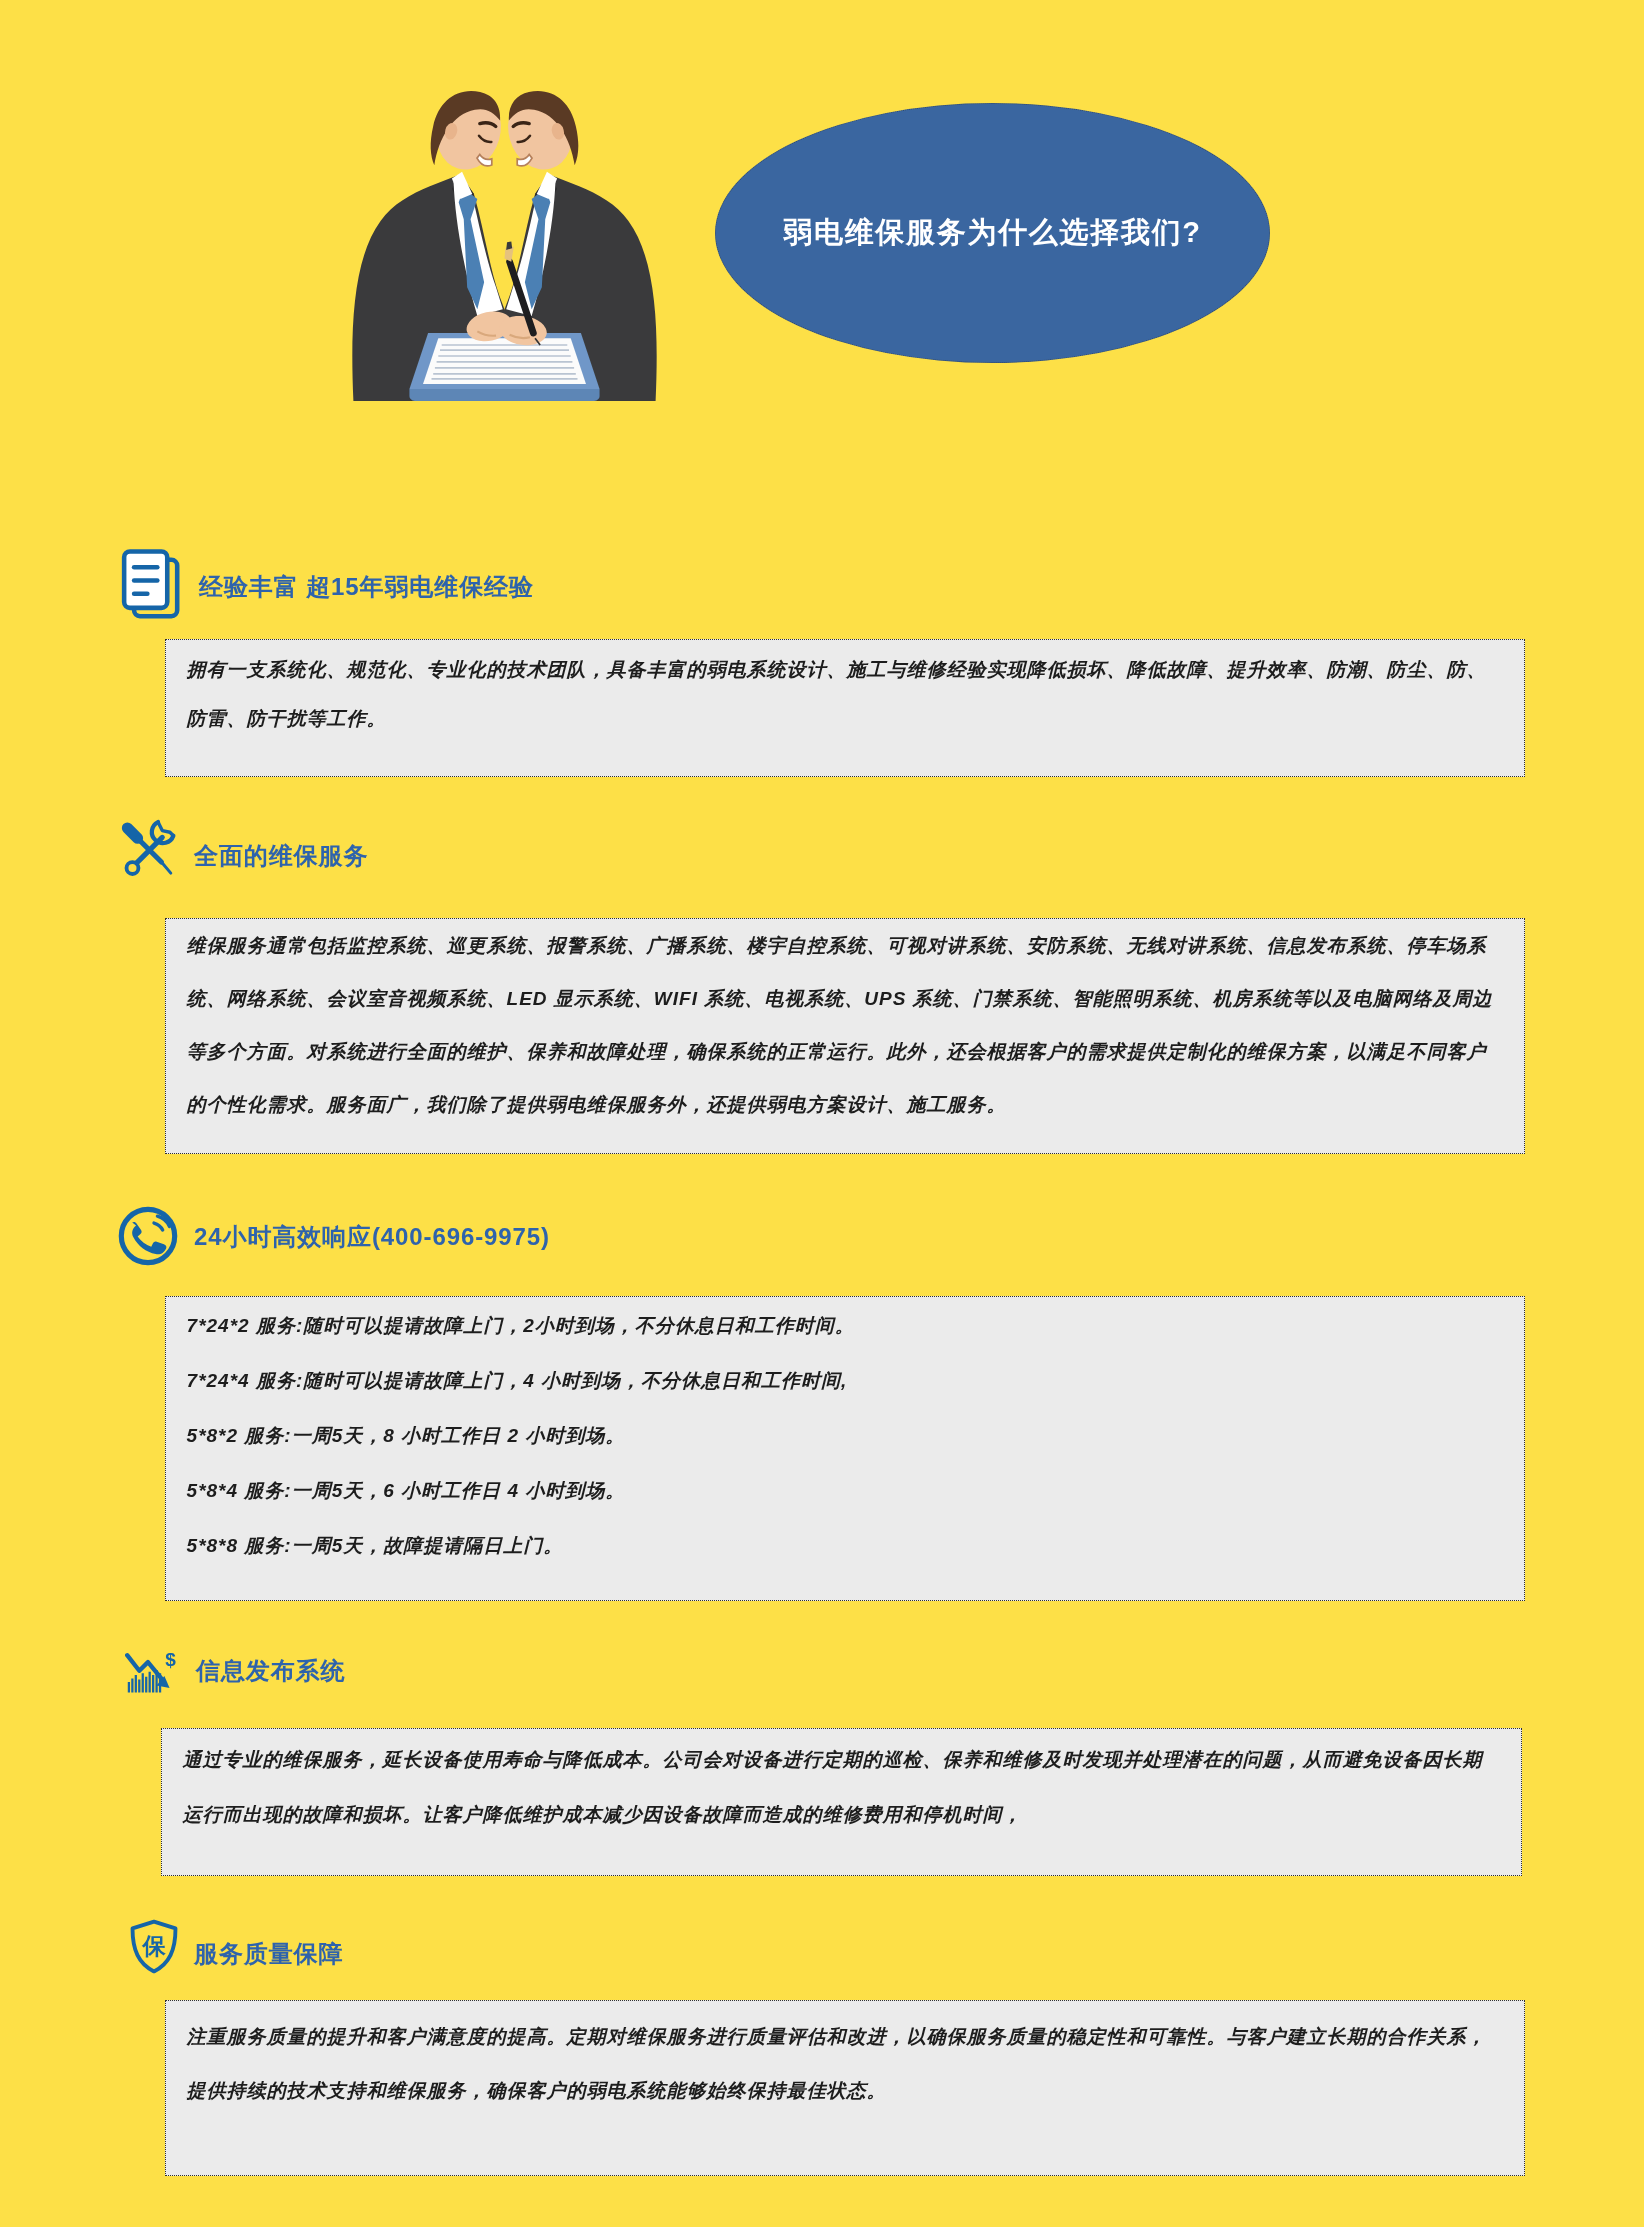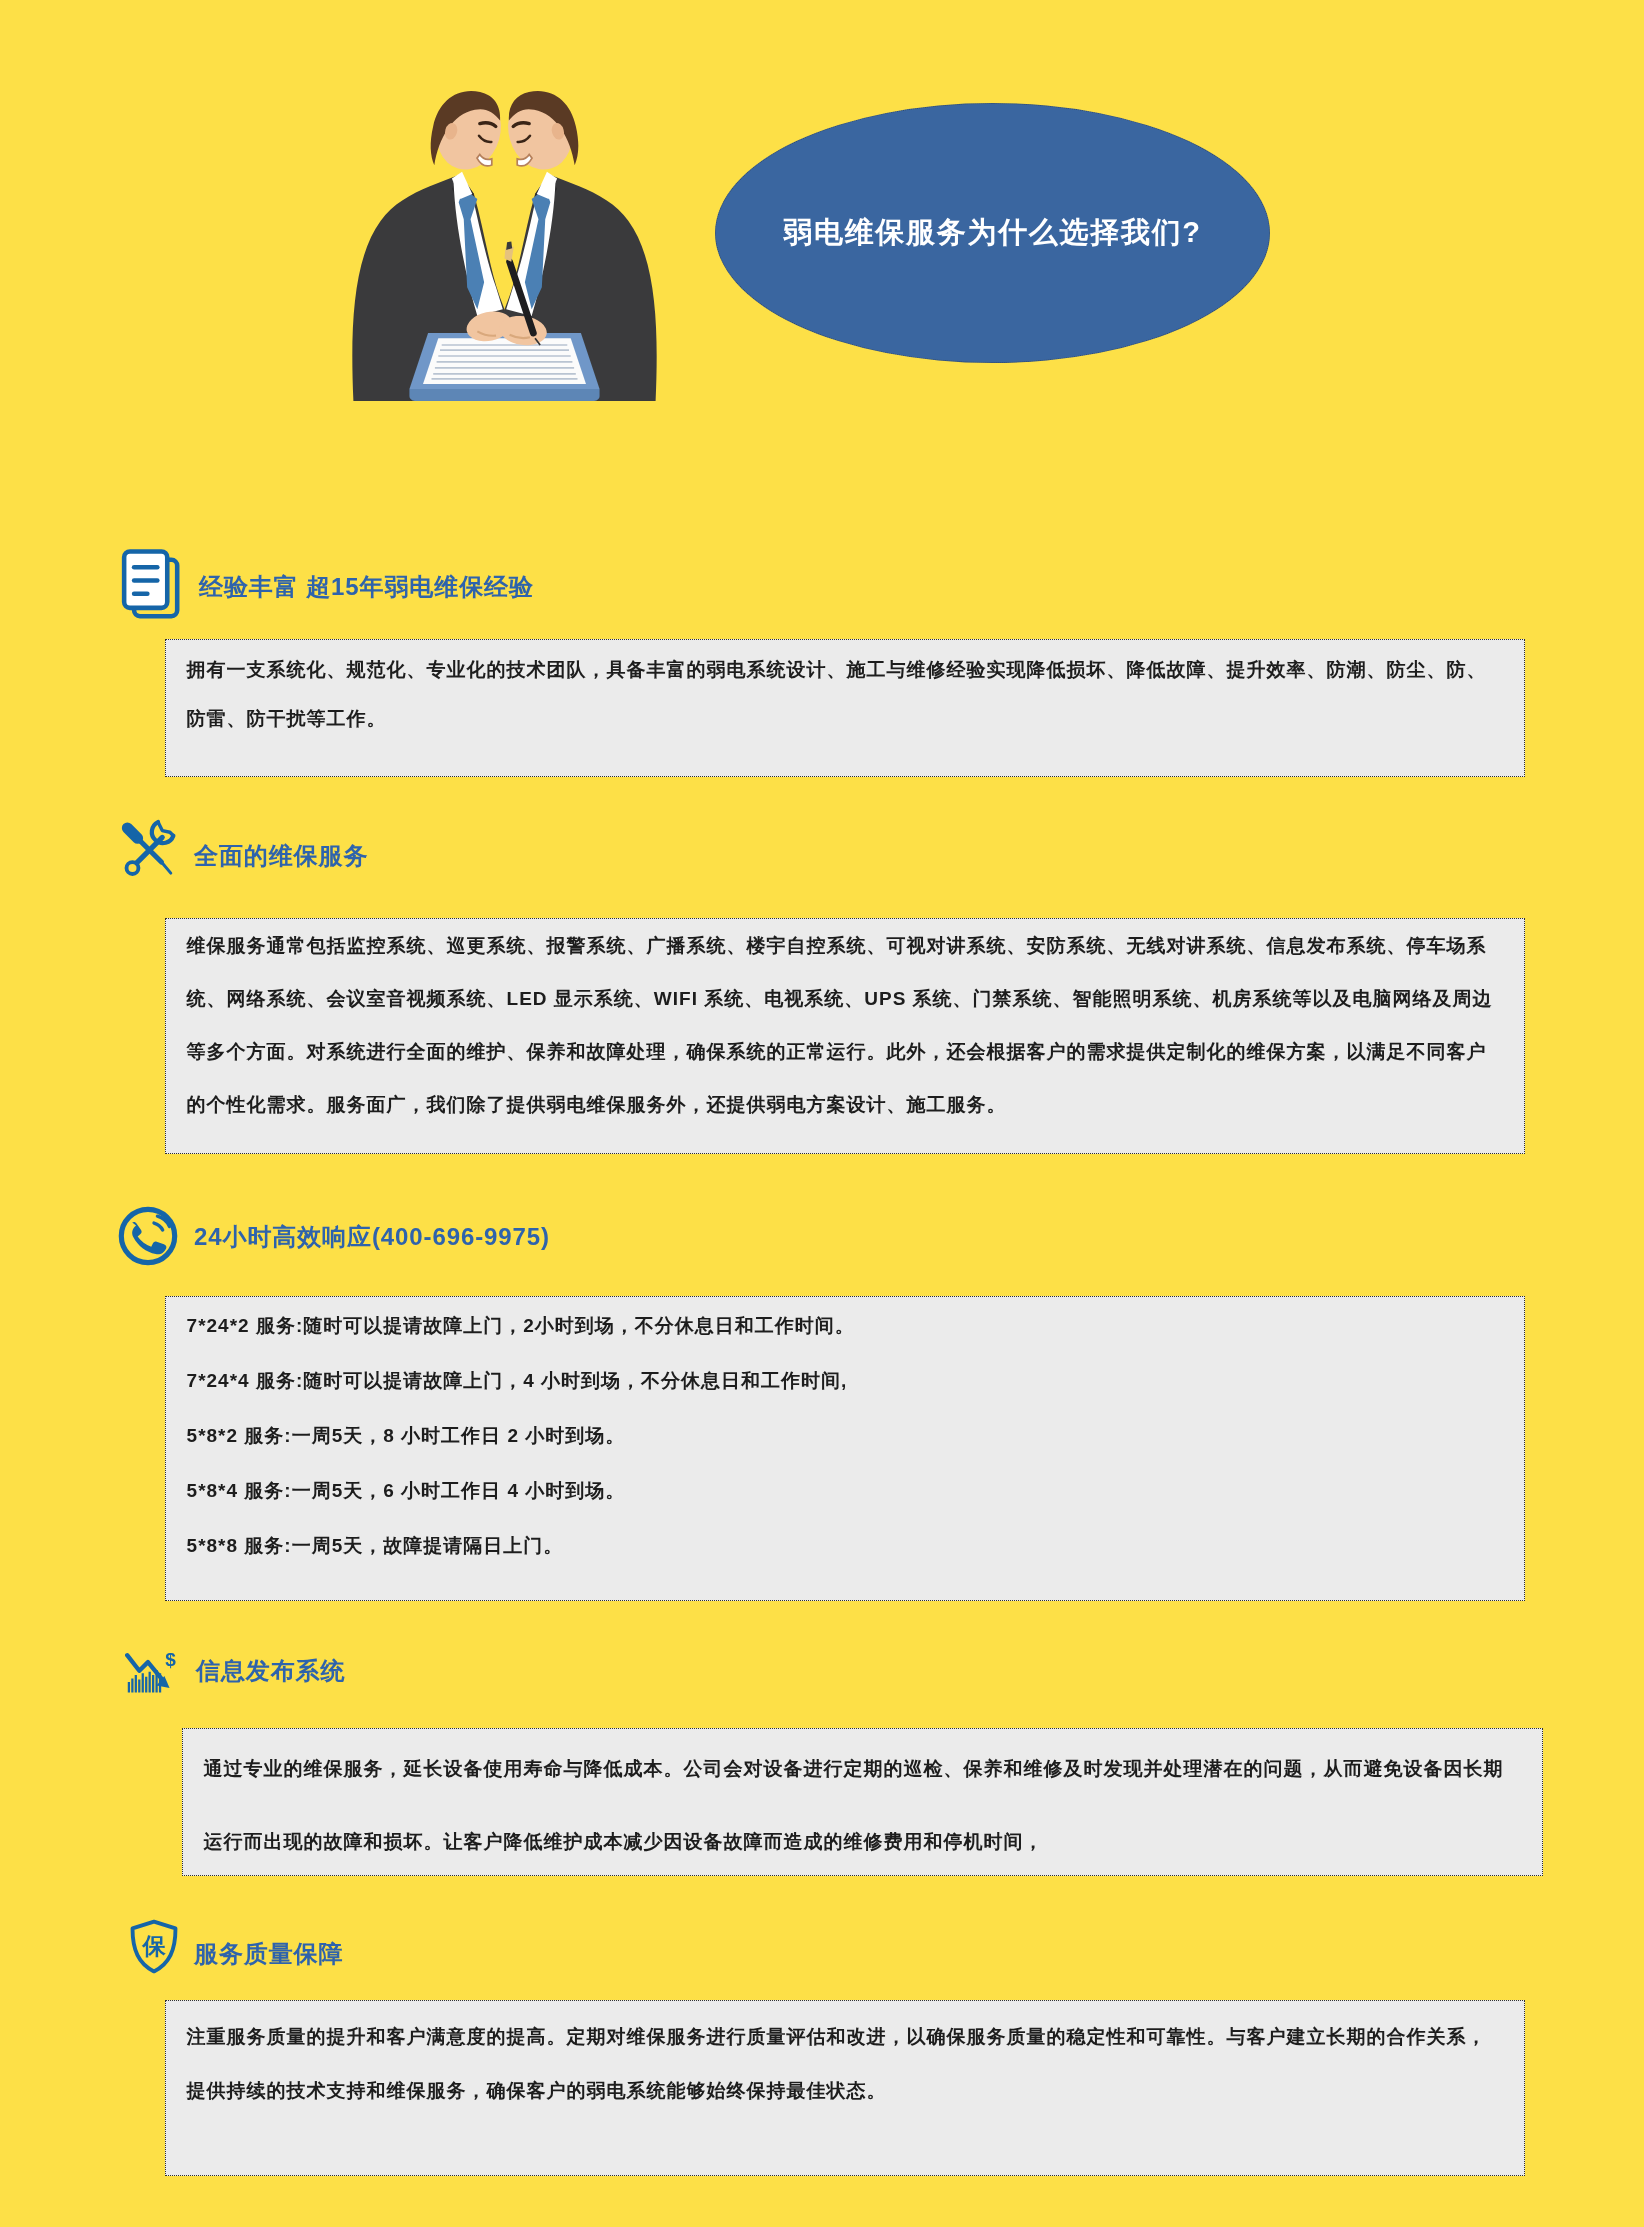--- a/index.html
+++ b/index.html
@@ -21,21 +21,21 @@
   
   .sec-title{
     position:absolute;margin:0;
     color:#2E63AC;font-size:24px;font-weight:700;letter-spacing:0.9px;white-space:nowrap;
   }
   
   .box{
     position:absolute;box-sizing:border-box;
     background:#EBEBEB;border:0.9px dotted #2f2f2f;
     color:#1D1D1D;font-size:19px;font-weight:700;letter-spacing:1px;
-    text-align:left;overflow:hidden;
+    text-align:left;overflow:hidden;font-style:italic;
   }
   .box p{margin:0;}
   .icon-wrap{position:absolute;}
   .icon-wrap svg{display:block;width:100%;height:100%;}
 </style>
 </head>
 <body>
 
 <div class="canvas">
 
@@ -130,21 +130,21 @@
 
   <div class="icon-wrap" style="left:125px;top:1650px;width:58px;height:45px">
     <svg viewBox="0 0 66 52" xmlns="http://www.w3.org/2000/svg">
       <path d="M4,49 V37 M8,49 V33 M12,49 V29 M16,49 V34 M20,49 V27 M24,49 V31 M28,49 V25 M32,49 V29 M36,49 V23 M40,49 V27" stroke="#1565A8" stroke-width="2.6" fill="none"></path>
       <path d="M2,6 L16,24 L26,14 L44,36" stroke="#1565A8" stroke-width="5" fill="none" stroke-linecap="round" stroke-linejoin="round"></path>
       <polygon points="51,44 36,41 45,30" fill="#1565A8"></polygon>
       <text x="52" y="18" font-size="22" font-weight="bold" fill="#1565A8" text-anchor="middle" font-family="Liberation Sans, sans-serif">$</text>
     </svg>
   </div>
   <h2 class="sec-title" style="left:196px;top:1655px">信息发布系统</h2>
-  <div class="box" style="left:182px;top:1728px;width:1361px;height:148px;padding:3.4px 20.6px 0;line-height:73px">
+  <div class="box" style="left:161px;top:1728px;width:1361px;height:148px;padding:3.4px 20.6px 0;line-height:55px">
     <p>通过专业的维保服务，延长设备使用寿命与降低成本。公司会对设备进行定期的巡检、保养和维修及时发现并处理潜在的问题，从而避免设备因长期运行而出现的故障和损坏。让客户降低维护成本减少因设备故障而造成的维修费用和停机时间，</p>
   </div>
 
   <div class="icon-wrap" style="left:129px;top:1919px;width:50px;height:55px">
     <svg viewBox="0 0 58 64" xmlns="http://www.w3.org/2000/svg">
       <path d="M29,3 L54,11 C54,36 47,52 29,61 C11,52 4,36 4,11 Z" fill="none" stroke="#1565A8" stroke-width="4.5" stroke-linejoin="round"></path>
       <text x="29" y="41" text-anchor="middle" font-size="27" font-weight="bold" fill="#1565A8" font-family="Liberation Sans, sans-serif">保</text>
     </svg>
   </div>
   <h2 class="sec-title" style="left:194px;top:1938px">服务质量保障</h2>

